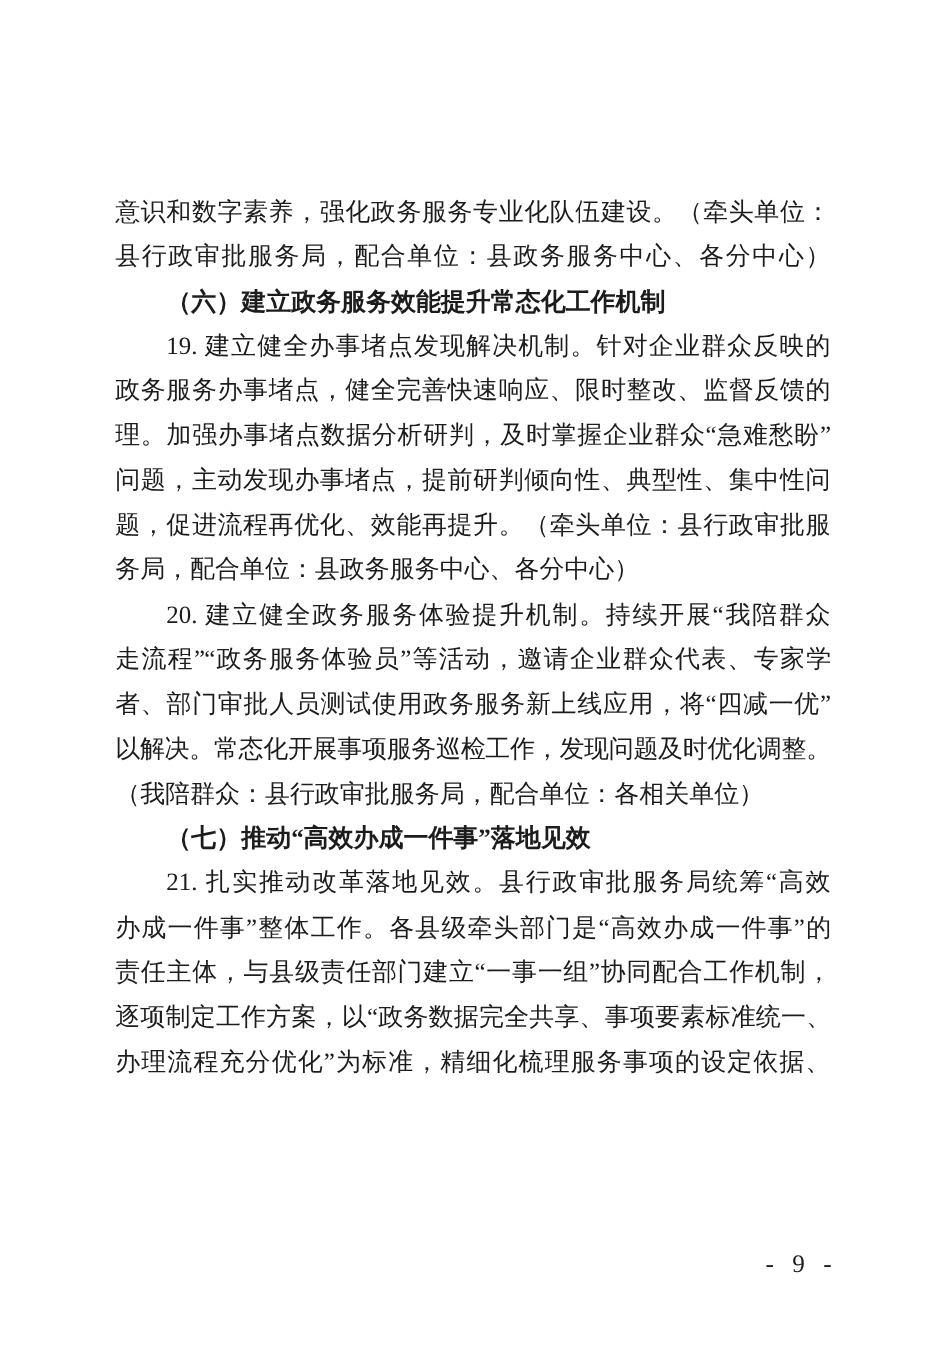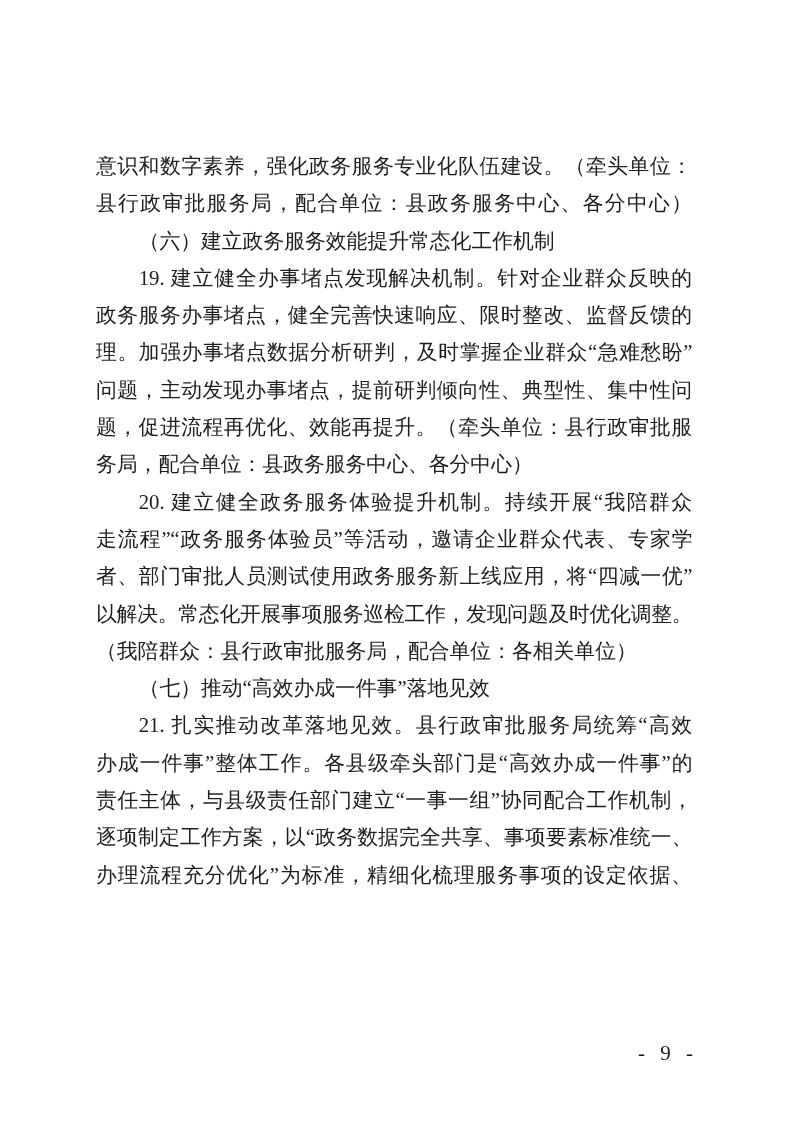--- a/index.html
+++ b/index.html
@@ -11,21 +11,21 @@
     width: 793px;
     height: 1122px;
     position: relative;
     font-family: "Liberation Serif", serif;
     color: #1c1c1c;
     overflow: hidden;
   }
   .doc-body {
     position: absolute;
     left: 96px;
-    top: 147px;
+    top: 158px;
     width: 596px;
   }
   .line {
     font-size: 20.8px;
     line-height: 37.3px;
     height: 37.3px;
     white-space: nowrap;
     overflow: visible;
   }
   .line.fill {
@@ -36,21 +36,21 @@
   .line.indent {
     text-indent: 2.05em;
   }
   .line.tight {
     letter-spacing: -0.6px;
   }
   .lead {
     font-weight: normal;
   }
   .heading {
-    font-weight: normal;
+    font-weight: bold;
   }
   .page-footer {
     position: absolute;
     top: 1041px;
     right: 98px;
     font-size: 21px;
     letter-spacing: 2px;
     word-spacing: 6px;
     color: #1c1c1c;
   }

